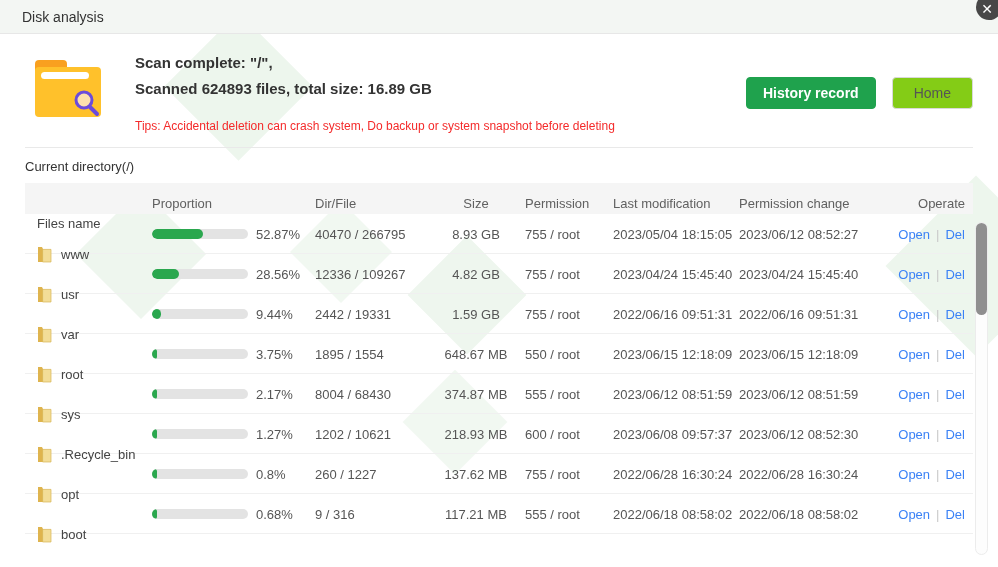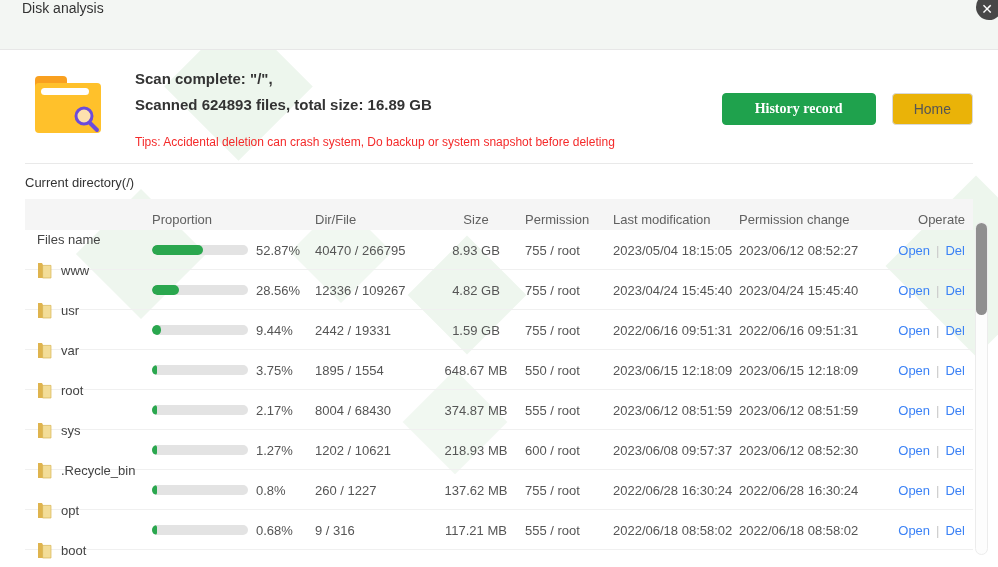--- a/index.html
+++ b/index.html
@@ -1,22 +1,22 @@
 <!DOCTYPE html>
 <html><head>
 <meta charset="utf-8">
 <style>
   * { margin:0; padding:0; box-sizing:border-box; }
   html,body { width:998px; height:567px; }
   body { font-family:"Liberation Sans", sans-serif; background:#fff; }
   .screen { position:relative; width:998px; height:567px; background:#fff; overflow:hidden; }
 
   
-  .titlebar { position:relative; height:50px; background:#f3f6f3; border-bottom:1px solid #e7e7e7;
-              display:flex; align-items:flex-start; padding-left:22px; z-index:3; }
+  .titlebar { position:relative; height:34px; background:#f3f6f3; border-bottom:1px solid #e7e7e7;
+              display:flex; align-items:center; padding-left:22px; z-index:3; }
   .titlebar .title { font-size:14px; color:#333; }
   .close-btn { position:absolute; top:-6px; right:-4px; width:26px; height:26px; border-radius:50%;
                background:#474747; color:#fff; font-size:14px; line-height:26px; text-align:center;
                cursor:pointer; z-index:5; }
   .close-btn span { position:relative; top:2px; left:-2px; }
 
   
   .diamond { position:absolute; transform:rotate(45deg); z-index:0; }
   .d1 { left:186px; top:34px;  width:105px; height:105px; background:#edf6ed; }
   .d2 { left:95px;  top:208px; width:92px;  height:92px;  background:#eef6ee; }
@@ -28,23 +28,23 @@
   .content { position:relative; z-index:1; }
 
   
   .scan-section { display:flex; align-items:flex-start; padding:16px 25px 0 28px; }
   .big-folder { flex:0 0 auto; margin-top:2px; }
   .scan-info { margin-left:27px; }
   .scan-line { font-size:15px; font-weight:bold; color:#333; line-height:26px; }
   .scan-tips { font-size:12px; color:#f42a2a; margin-top:16px; line-height:16px; }
   .actions { margin-left:auto; display:flex; align-items:center; margin-top:27px; }
   .btn-green { background:#1fa24d; color:#fff; border:1px solid #1fa24d; border-radius:4px;
-               height:32px; padding:0 32px; font-size:14px; font-weight:bold; cursor:pointer;
-               font-family:Liberation Serif, serif; }
-  .btn-plain { background:#eab308; color:#555; border:1px solid #d9d9d9; border-radius:4px;
+               height:32px; padding:0 16px; font-size:14px; font-weight:bold; cursor:pointer;
+               font-family:Liberation Sans, sans-serif; }
+  .btn-plain { background:#84cc16; color:#555; border:1px solid #d9d9d9; border-radius:4px;
                height:32px; padding:0 21px; font-size:14px; margin-left:16px; cursor:pointer;
                font-family:"Liberation Sans", sans-serif; }
 
   .divider { margin:13px 25px 0 25px; border-top:1px solid #e9e9e9; }
   .current-dir { margin:11px 25px 0 25px; font-size:13px; color:#333; }
 
   
   .table { position:relative; margin:9px 25px 0 25px; width:948px; }
   .thead, .trow { display:grid; grid-template-columns:118px 168px 120px 90px 92px 126px 134px 1fr;
                   align-items:center; }

